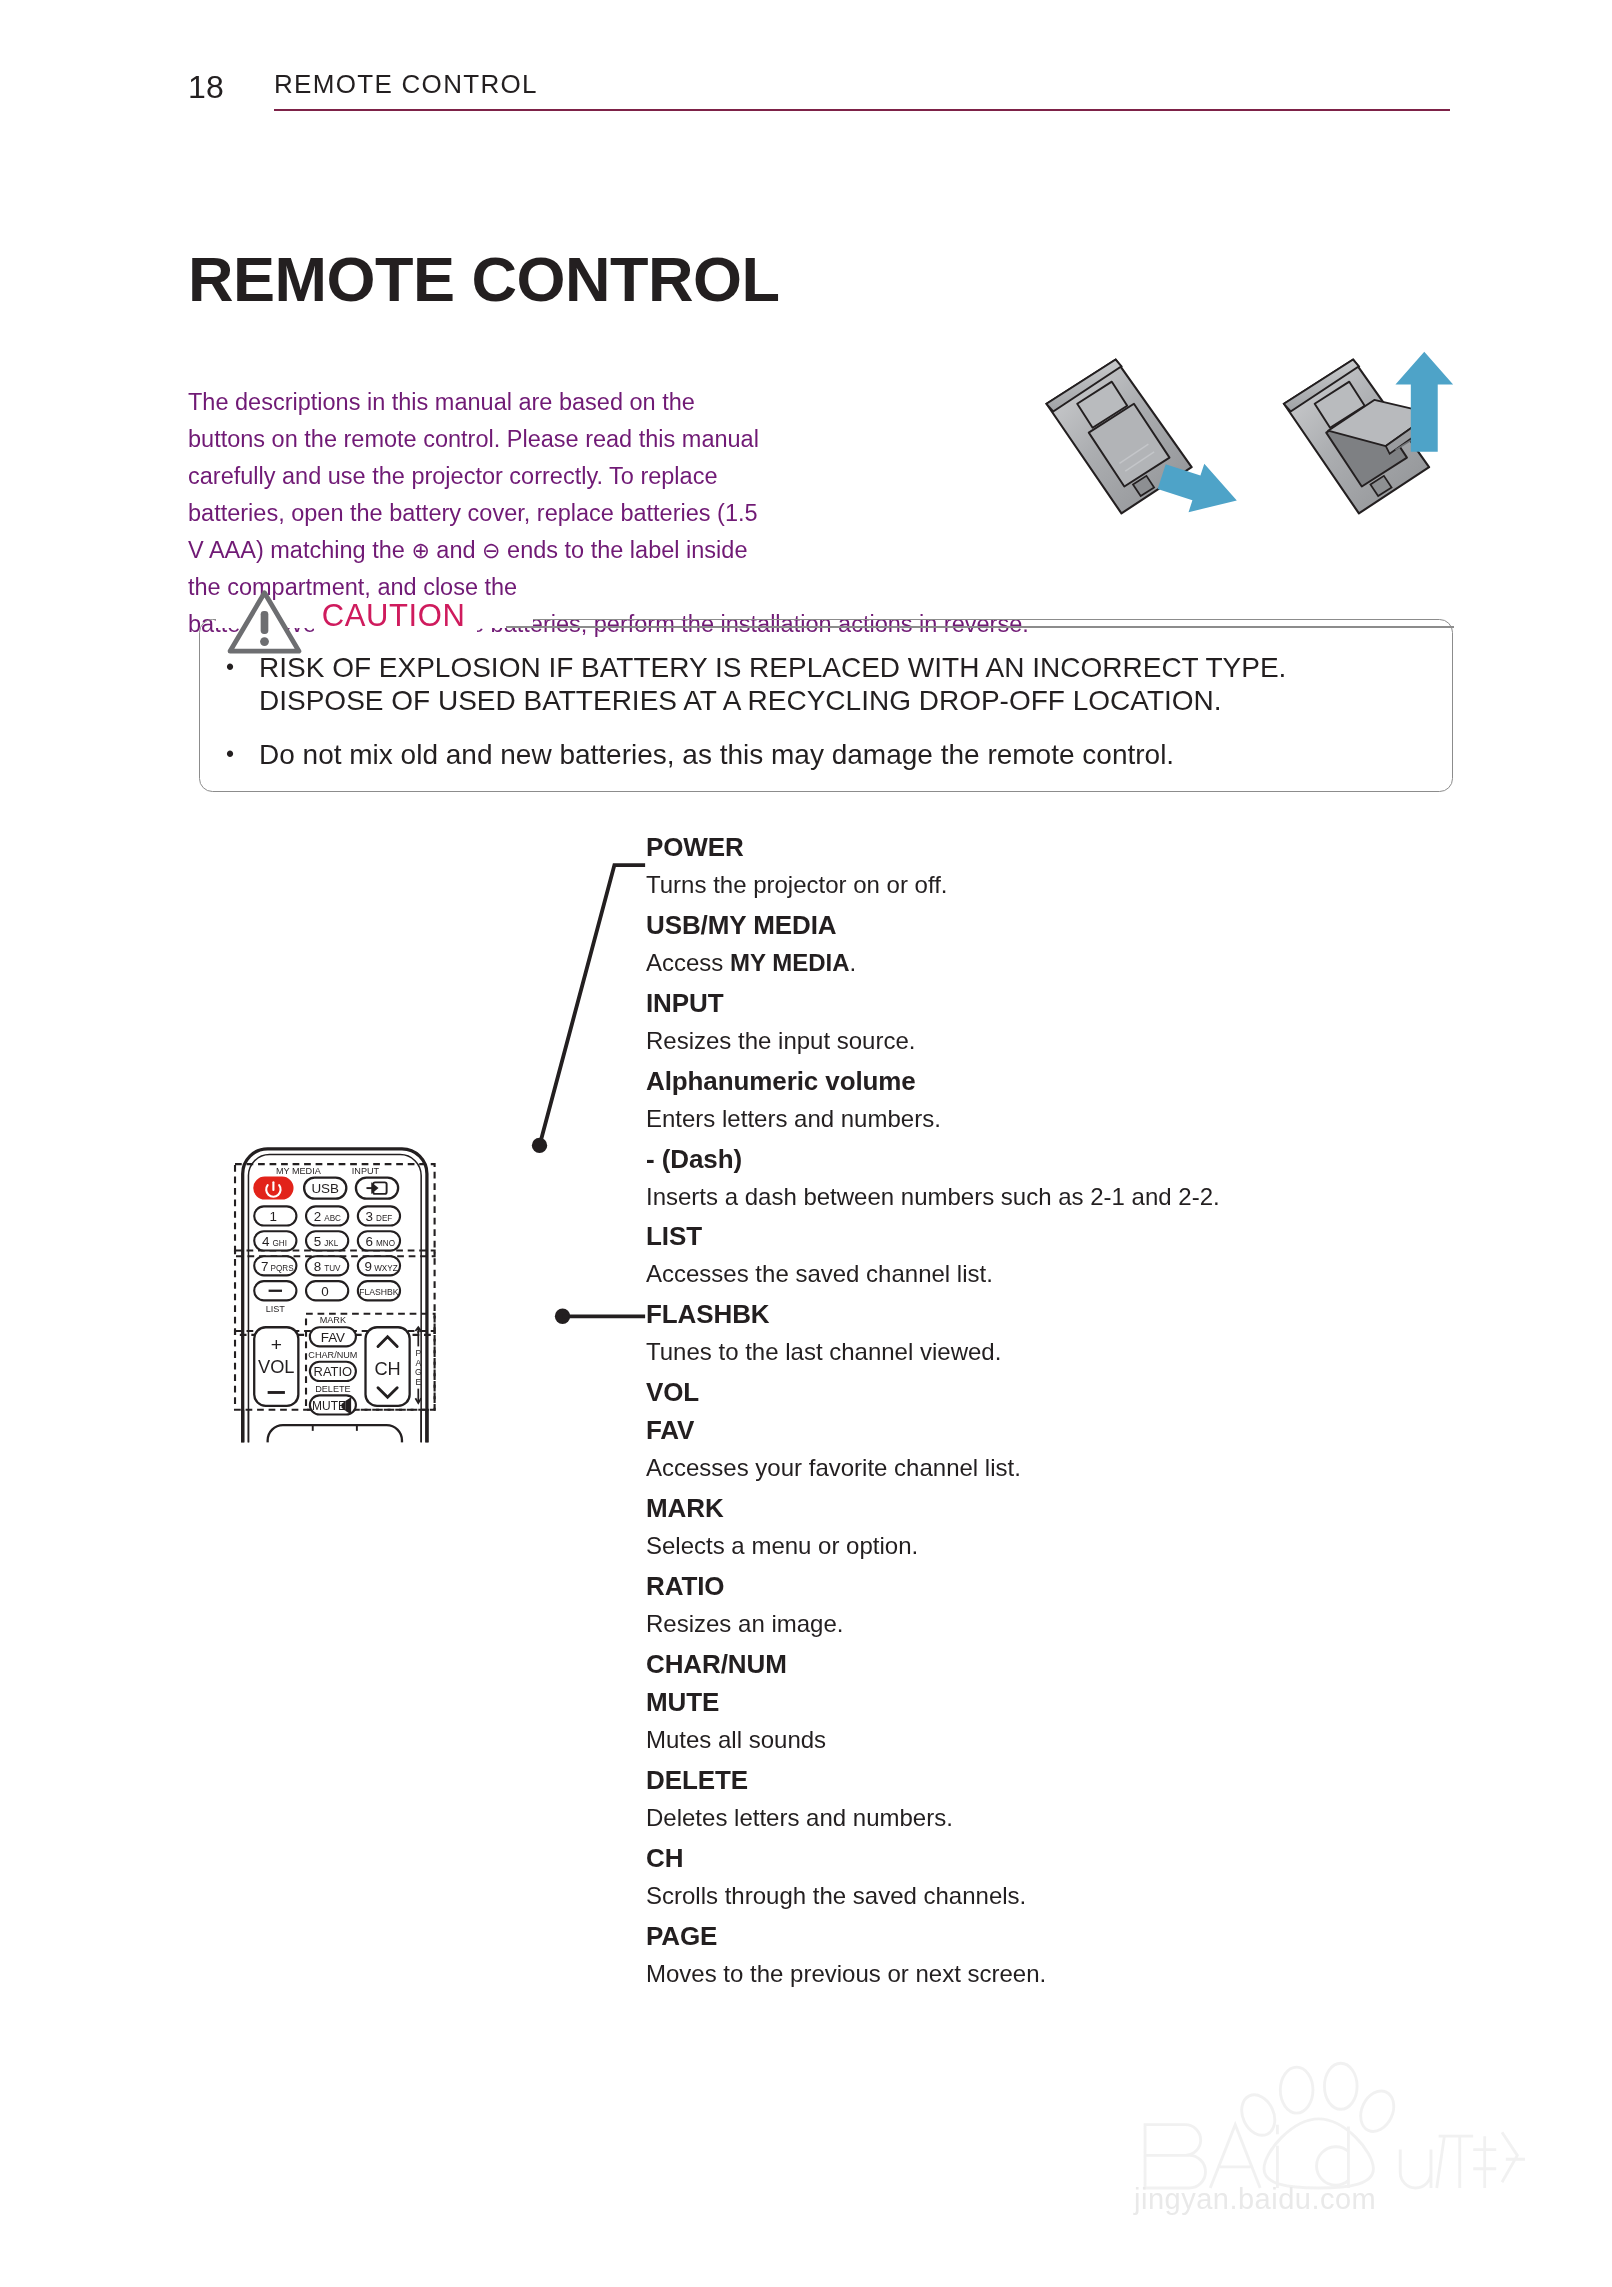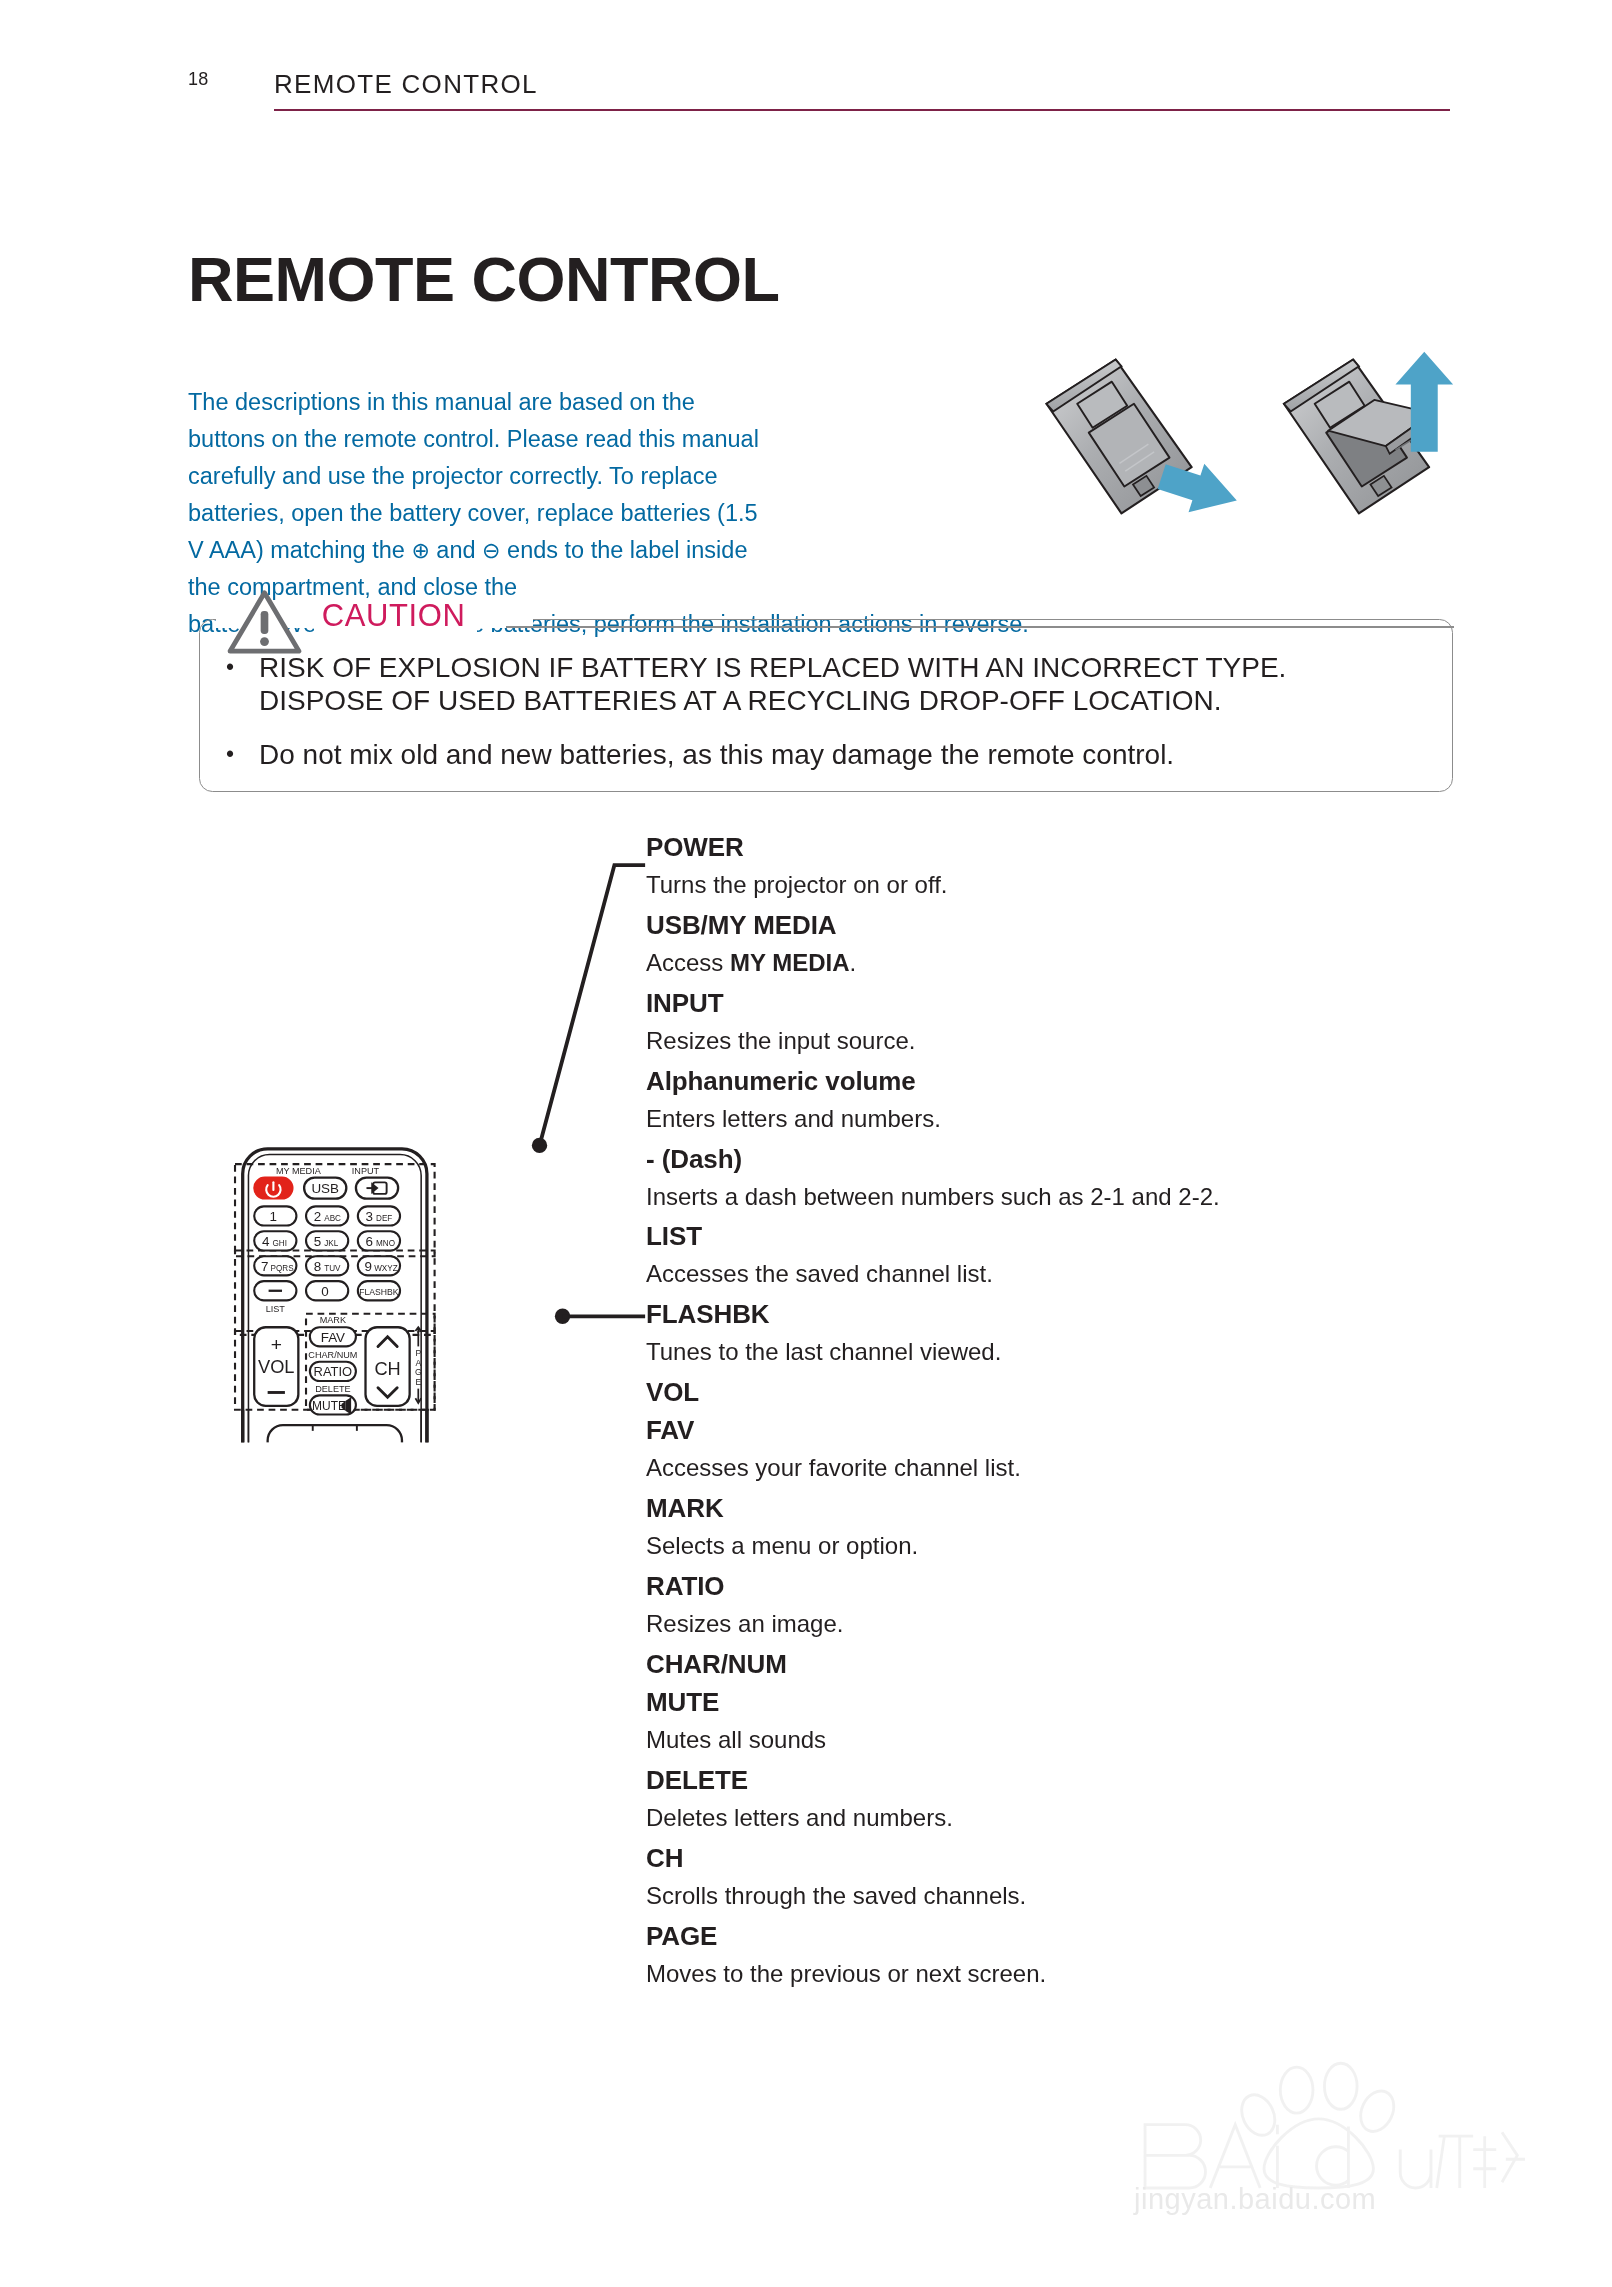--- a/index.html
+++ b/index.html
@@ -21,21 +21,21 @@
     position: absolute;
     left: 188px;
     top: 69px;
     width: 1268px;
     height: 46px;
   }
   #page-number {
     position: absolute;
     left: 0;
     top: 0;
-    font-size: 18px;
+    font-size: 32px;
     letter-spacing: 0.3px;
     color: #231f20;
   }
   #header-title {
     position: absolute;
     left: 86px;
     top: 0;
     font-size: 26px;
     letter-spacing: 1.3px;
     color: #231f20;
@@ -64,21 +64,21 @@
   
   #intro-block {
     position: absolute;
     left: 188px;
     top: 336px;
     width: 1134px;
   }
   #intro-paragraph {
     font-size: 23.5px;
     line-height: 37px;
-    color: #0369a1;
+    color: #701a75;
     width: 845px;
     margin-top: 48px;
   }
   #intro-paragraph .narrow {
     display: block;
     width: 581px;
   }
   .sym {
     font-size: 22px;
   }

